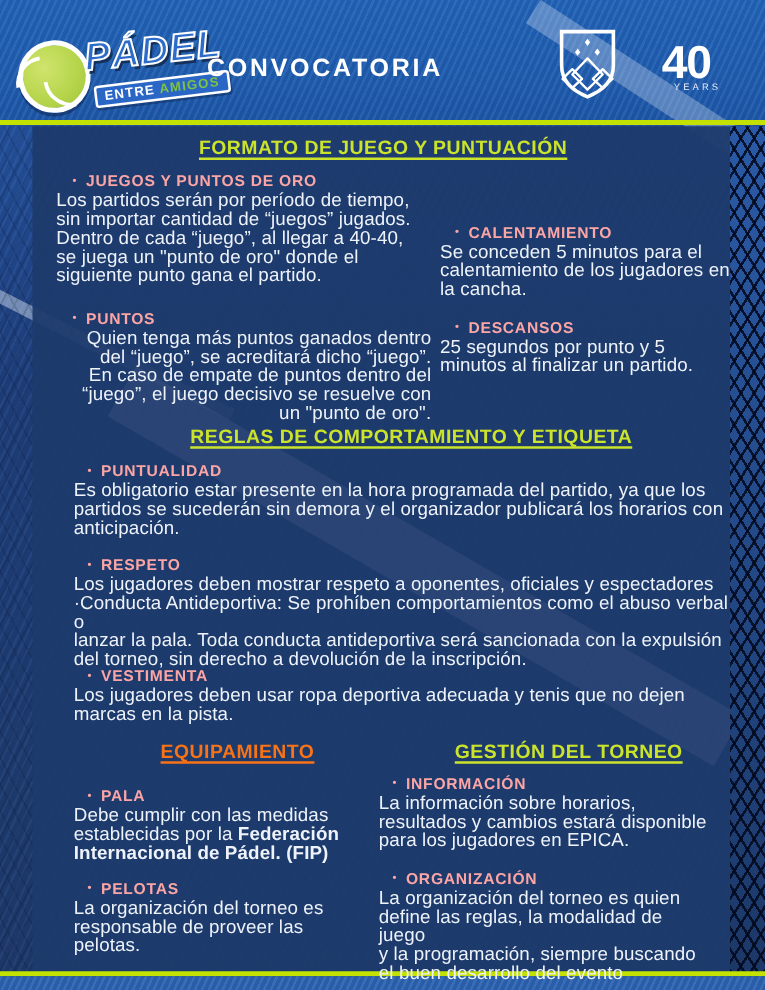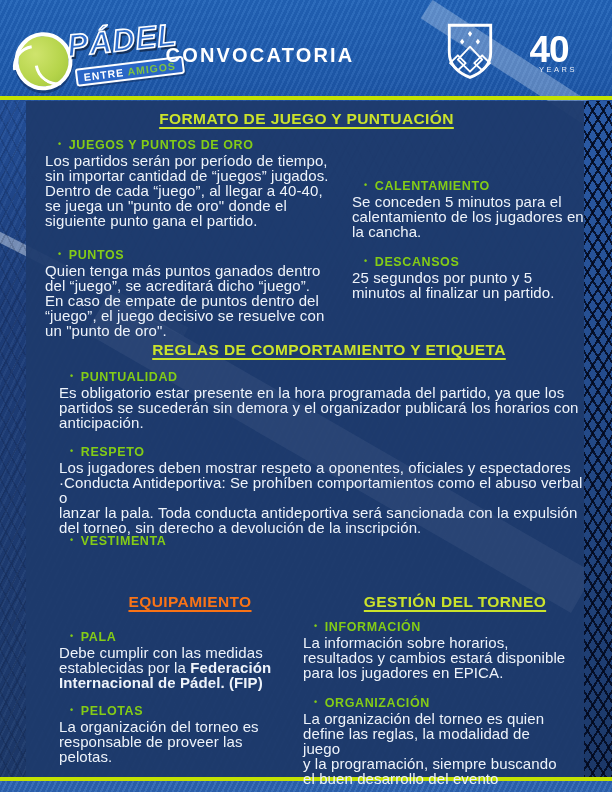--- a/index.html
+++ b/index.html
@@ -80,21 +80,21 @@
   }
   .shield{position:absolute;left:445px;top:22px;}
   .forty{position:absolute;left:521px;top:31px;width:56px;text-align:center;color:#fff;}
   .forty .num{font-size:37px;font-weight:bold;line-height:1;letter-spacing:-1px;}
   .forty .yrs{font-size:7.5px;letter-spacing:2.5px;text-align:right;margin-top:-3px;color:#e8eef8;}
   
   .h-main{
     position:absolute;font-size:15.5px;font-weight:bold;letter-spacing:.4px;text-align:center;
     text-decoration:underline;text-decoration-thickness:2px;text-underline-offset:3px;padding-left:38px;
   }
-  .blk-title{position:absolute;font-size:12.5px;font-weight:bold;letter-spacing:.6px;color:#84cc16;white-space:nowrap;}
+  .blk-title{position:absolute;font-size:12.5px;font-weight:bold;letter-spacing:.6px;color:#fca5a5;white-space:nowrap;}
   .blk-title .dot{font-size:9px;vertical-align:2px;margin-right:7px;}
   .blk-body{position:absolute;font-size:15px;line-height:15px;letter-spacing:.1px;color:#eef3fa;white-space:pre-line;}
   .bold-seg{font-weight:bold;}
 </style>
 </head>
 <body>
 
 <div class="page">
 
   <div class="hdr-bg"></div>
@@ -142,21 +142,21 @@
   </div>
   <div class="blk-body" style="left:45px;top:153px;width:300px;">Los partidos serán por período de tiempo,
 sin importar cantidad de “juegos” jugados.
 Dentro de cada “juego”, al llegar a 40-40,
 se juega un "punto de oro" donde el
 siguiente punto gana el partido.</div>
 
   <div class="blk-title" style="left:58px;top:248px;">
     <span class="dot">•</span><span>PUNTOS</span>
   </div>
-  <div class="blk-body" style="left:45px;top:263px;width:300px;">Quien tenga más puntos ganados dentro
+  <div class="blk-body" style="left:45px;top:263px;width:300px;text-align:right;">Quien tenga más puntos ganados dentro
 del “juego”, se acreditará dicho “juego”.
 En caso de empate de puntos dentro del
 “juego”, el juego decisivo se resuelve con
 un "punto de oro".</div>
 
   <div class="blk-title" style="left:364px;top:179px;">
     <span class="dot">•</span><span>CALENTAMIENTO</span>
   </div>
   <div class="blk-body" style="left:352px;top:194px;width:235px;">Se conceden 5 minutos para el
 calentamiento de los jugadores en
@@ -181,20 +181,22 @@
     <span class="dot">•</span><span>RESPETO</span>
   </div>
   <div class="blk-body" style="left:59px;top:460px;width:525px;">Los jugadores deben mostrar respeto a oponentes, oficiales y espectadores
 ·Conducta Antideportiva: Se prohíben comportamientos como el abuso verbal o
 lanzar la pala. Toda conducta antideportiva será sancionada con la expulsión
 del torneo, sin derecho a devolución de la inscripción.</div>
 
   <div class="blk-title" style="left:70px;top:534px;">
     <span class="dot">•</span><span>VESTIMENTA</span>
   </div>
+  <div class="blk-body" style="left:59px;top:549px;width:525px;">Los jugadores deben usar ropa deportiva adecuada y tenis que no dejen
+marcas en la pista.</div>
 
   <div class="h-main" style="left:45px;top:593px;width:214px;color:#f97316;">EQUIPAMIENTO</div>
 
   <div class="blk-title" style="left:70px;top:630px;">
     <span class="dot">•</span><span>PALA</span>
   </div>
   <div class="blk-body" style="left:59px;top:645px;width:250px;"><span>Debe cumplir con las medidas
 establecidas por la </span><span class="bold-seg">Federación
 Internacional de Pádel. (FIP)</span></div>
 

